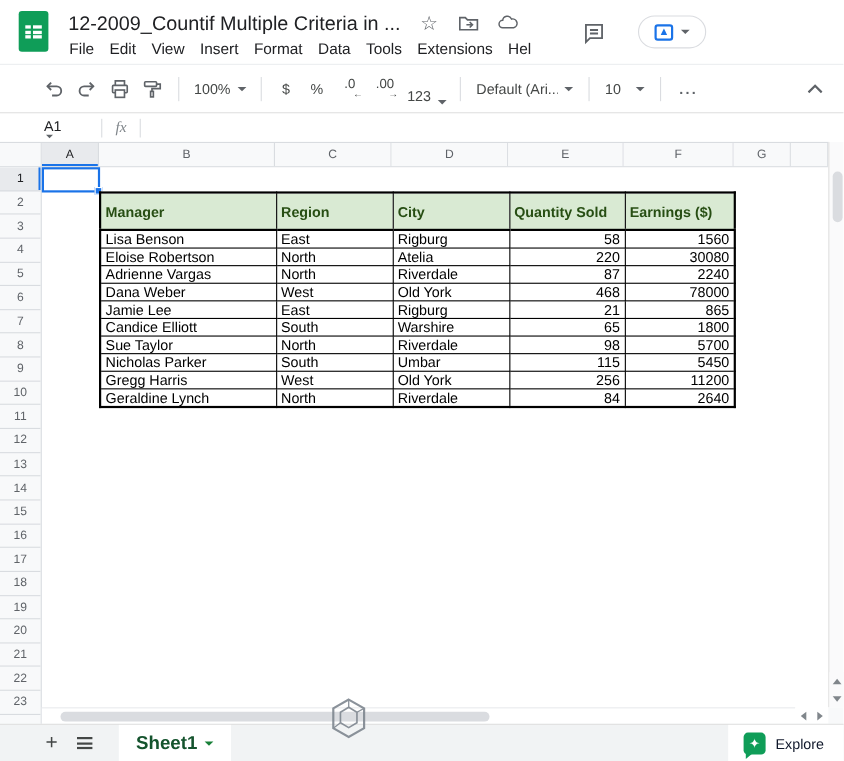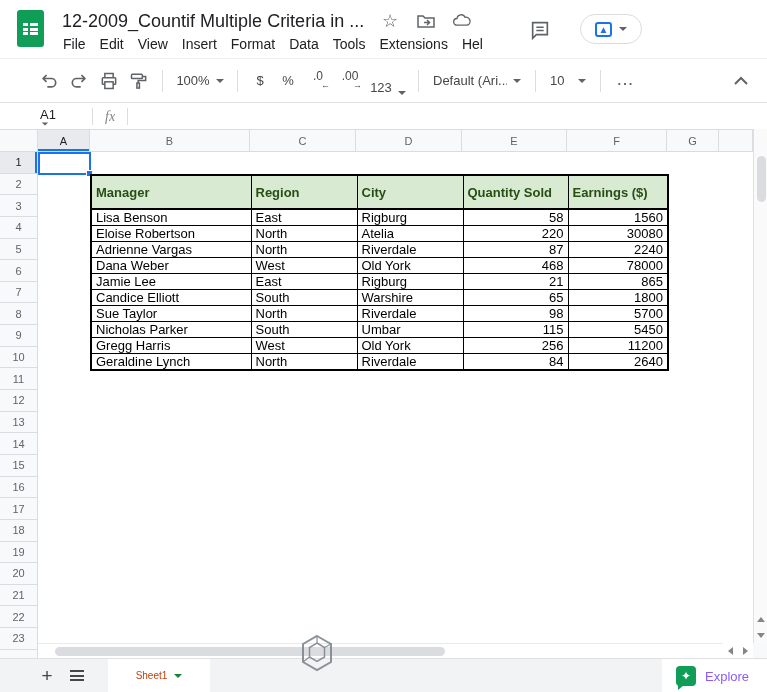--- a/index.html
+++ b/index.html
@@ -136,28 +136,28 @@
   
   .bottombar { position:absolute; left:0; top:658px; width:767px; height:34px;
     background:#f1f3f4; border-top:1px solid #e0e0e0; display:flex; align-items:center; }
   .bb-icon { width:30px; height:30px; display:flex; align-items:center; justify-content:center;
     color:#444746; cursor:pointer; }
   .bb-plus { margin-left:32px; font-size:19px; }
   .hamburger { display:flex; flex-direction:column; gap:2.5px; }
   .hamburger i { width:14px; height:2px; background:#444746; display:block; }
   .sheet-tab { margin-left:16px; width:102px; height:34px; background:#fff; display:flex;
     align-items:center; justify-content:center; gap:7px; cursor:pointer; }
-  .sheet-tab .label { font-size:10px; font-weight:normal; color:#c2410c; }
+  .sheet-tab .label { font-size:17px; font-weight:bold; color:#14532d; }
   .explore { position:absolute; right:0; top:0; width:105px; height:34px; background:#fff;
     display:flex; align-items:center; gap:9px; padding-left:14px; cursor:pointer; }
   .explore-ic { width:20px; height:20px; background:#0f9d58; border-radius:4px; position:relative;
     display:flex; align-items:center; justify-content:center; color:#fff; font-size:12px; }
   .explore-ic::after { content:""; position:absolute; left:2px; bottom:-4px; width:0; height:0;
     border-top:5px solid #0f9d58; border-right:6px solid transparent; }
-  .explore .label { font-size:13px; color:#8b5cf6; }
+  .explore .label { font-size:13px; color:#0f172a; }
 
   svg { display:block; }
 </style>
 </head>
 <body>
 
 <div id="app">
 
   <div class="topbar">
     <div class="sheets-logo">

